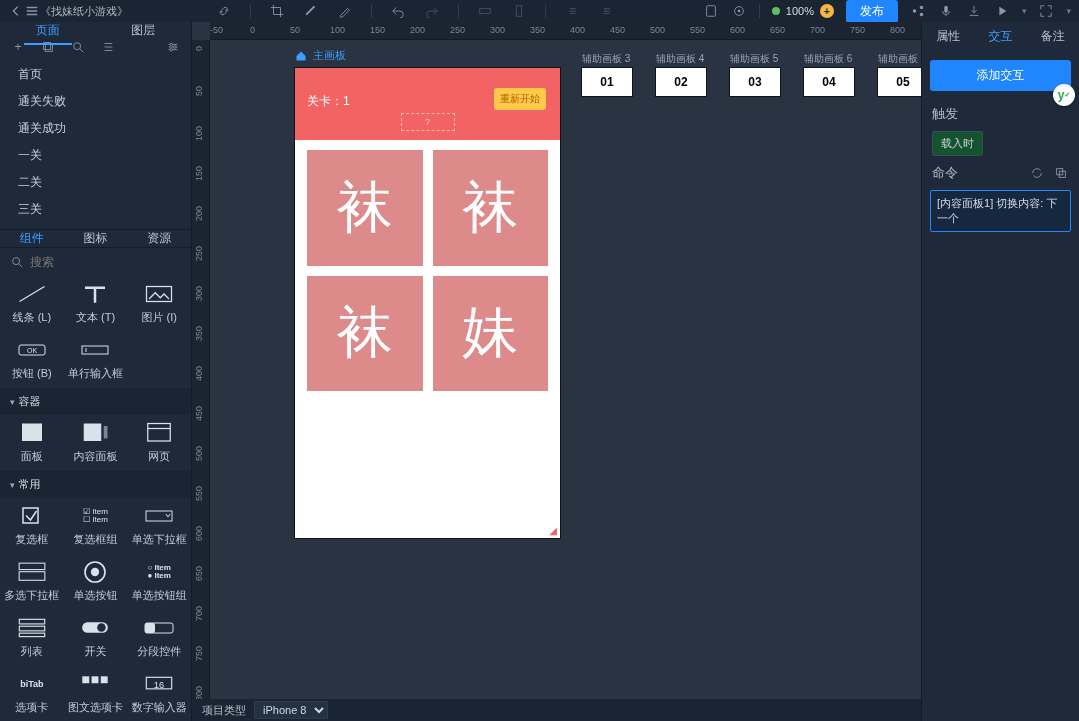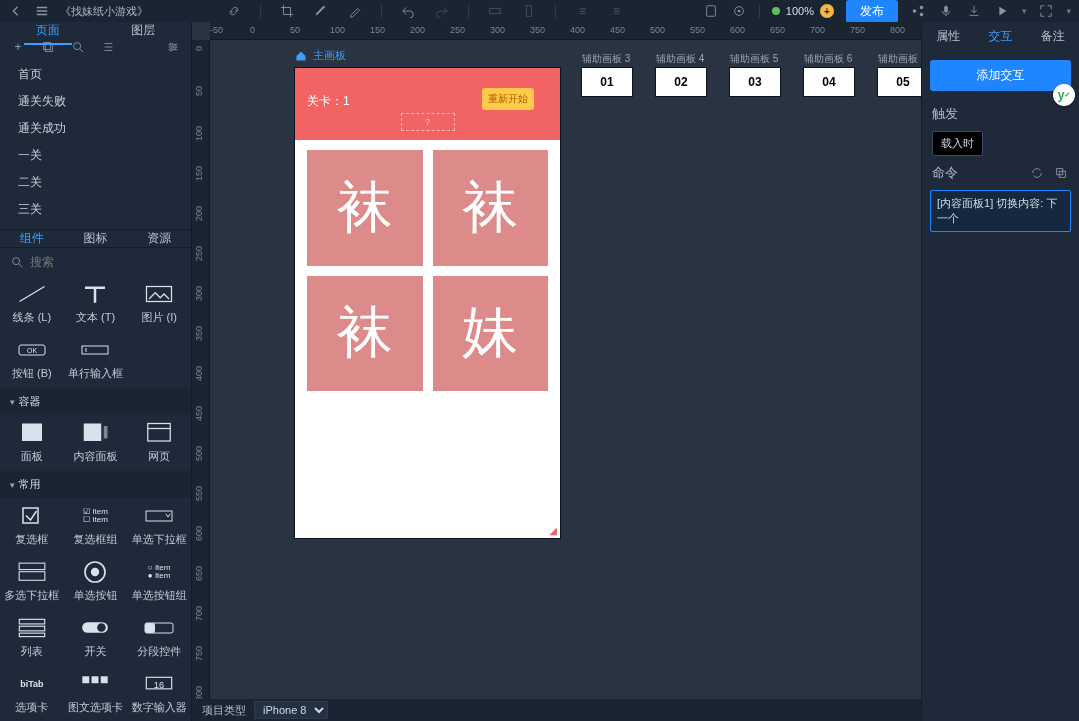--- a/index.html
+++ b/index.html
@@ -1,21 +1,21 @@
 <!DOCTYPE html>
 <html><head>
 <meta charset="utf-8">
 <style>
 * { margin: 0; padding: 0; box-sizing: border-box; font-family: "Microsoft YaHei", Arial, sans-serif; }
 body { background: #1e2a3a; color: #c8d0da; font-size: 12px; overflow: hidden; }
 #app { width: 1079px; height: 721px; position: relative; display: flex; flex-direction: column; }
 
 
 .topbar { height: 22px; background: #1a2533; display: flex; align-items: center; padding: 0 8px; gap: 8px; }
-.topbar .left { display: flex; align-items: center; gap: 10px; }
+.topbar .left { display: flex; align-items: center; }
 .topbar .center { flex: 1; display: flex; align-items: center; justify-content: center; gap: 18px; }
 .topbar .right { display: flex; align-items: center; gap: 12px; }
 .tb-icon { width: 16px; height: 16px; display: inline-flex; align-items: center; justify-content: center; cursor: pointer; color: #8a96a6; }
 .tb-icon svg { width: 14px; height: 14px; }
 .divider-v { width: 1px; height: 14px; background: #2e3b4c; }
 .project-title { color: #aeb8c5; font-size: 11px; }
 .zoom-pill { display: flex; align-items: center; gap: 6px; font-size: 11px; }
 .zoom-val { color: #d6dde6; }
 .status-dot { width: 8px; height: 8px; border-radius: 50%; background: #5fbf5f; display:inline-block;}
 .plus-circle { width: 14px; height:14px; border-radius:50%; background:#f5b642; color:#1a2533; display:inline-flex;align-items:center;justify-content:center;font-size:10px;font-weight:bold;}
@@ -54,40 +54,40 @@
 .ruler-h { position:absolute; top:0; left:18px; right:0; height:18px; background:#1b2431; border-bottom:1px solid #121a24; display:flex;}
 .ruler-v { position:absolute; top:18px; left:0; width:18px; bottom:0; background:#1b2431; border-right:1px solid #121a24;}
 .ruler-tick { position:absolute; top:3px; font-size:9px; color:#7a8694; }
 .ruler-tick-v { position:absolute; left:2px; font-size:9px; color:#7a8694; writing-mode: vertical-rl; transform: rotate(180deg);}
 .canvas-body { position:absolute; top:18px; left:18px; right:0; bottom:0; }
 .crumbs { position:absolute; top:8px; left:85px; display:flex; align-items:center; gap:6px; color:#3e9dff; font-size:11px;}
 .crumbs .home{ width:12px;height:12px; }
 .artboard { position:absolute; top:28px; left:85px; width:265px; height:470px; background:#fff; box-shadow:0 0 0 1px #0d131c;}
 .ab-header { height:72px; background:#f26363; position:relative; }
 .level { position:absolute; top:25px; left:12px; color:#fff; font-size:12px;text-align:right;}
-.restart-btn { position:absolute; top:20px; right:26px; background:#ffc949; color:#b15b00; font-size:10px; padding:4px 6px; border-radius:3px;}
+.restart-btn { position:absolute; top:20px; right:14px; background:#ffc949; color:#b15b00; font-size:10px; padding:4px 6px; border-radius:3px;}
 .hint-box { position:absolute; top:45px; left:50%; transform:translateX(-50%); width:54px; height:18px; border:1px dashed #f9b7b7; display:flex;align-items:center;justify-content:center; color:#f9c9c9; font-size:9px;}
 .grid2 { position:absolute; top:82px; left:12px; right:12px; display:grid; grid-template-columns:1fr 1fr; gap:10px;}
 .tile { background:#dd8a8a; aspect-ratio:1; display:flex; align-items:center; justify-content:center; color:#fff; font-size:56px; font-weight:400;}
 .ab-corner{ position:absolute; bottom:2px; right:3px; color:#f26363; font-size:10px;}
 
 .aux-label{ position:absolute; font-size:10px; color:#9aa6b4;}
 .aux-box{ position:absolute; width:50px; height:28px; background:#fff; display:flex;align-items:center;justify-content:center; font-size:12px; color:#000000; font-weight:600; box-shadow:0 0 0 1px #0d131c;}
 
 .statusbar { height:22px; background:#1a2533; display:flex; align-items:center; padding:0 10px; gap:8px; font-size:11px; color:#b4bfcc;}
 .statusbar select{ background:#243142; color:#cfd7e1; border:1px solid #2e3b4c; font-size:11px; padding:1px 4px;}
 
 
 .rightcol { width:158px; background:#1e2a3a; border-left:1px solid #121b27; display:flex; flex-direction:column;}
 .right-tabs { height:28px; display:flex; align-items:center;}
 .right-tab { flex:1; text-align:center; font-size:12px; cursor:pointer; color:#b8c2ce;}
 .right-tab.active { color:#3e9dff;}
 .add-inter { margin:10px 8px; background:#1f86ff; color:#fff; text-align:center; padding:7px 0; border-radius:3px; font-size:12px; cursor:pointer;}
 .rlabel { font-size:13px; color:#aeb8c5; padding:4px 10px;}
-.trigger-chip { margin:4px 10px; display:inline-block; border:1px solid #3a4a5e; padding:4px 8px; font-size:11px; background:#000000; border-radius:2px; cursor:pointer;}
+.trigger-chip { margin:4px 10px; display:inline-block; border:1px solid #3a4a5e; padding:4px 8px; font-size:11px; background:#14532d; border-radius:2px; cursor:pointer;}
 .cmd-row { margin:4px 8px; border:1px solid #1f86ff; background:#162840; padding:5px 6px; font-size:11px; border-radius:2px;}
 .cmd-row .tag{ color:#d6dde6;}
 .rtools { display:flex; gap:8px; padding:4px 10px; color:#8f9baa;}
 .floating-badge{ position:absolute; top:84px; right:4px; width:22px;height:22px;border-radius:50%;background:#fff;display:flex;align-items:center;justify-content:center;color:#2aa84a;font-weight:bold;font-size:12px;box-shadow:0 1px 3px rgba(0,0,0,.4);}
 .row-main { flex:1; display:flex; min-height:0;}
 </style>
 </head>
 <body>
 
 <div id="app">
@@ -378,21 +378,21 @@
         <div class="comp-cell">
             <span class="ico">
               <svg viewBox="0 0 18 18">
                 <circle cx="9" cy="9" r="6" stroke="currentColor" fill="none"></circle>
                 <circle cx="9" cy="9" r="2.5" fill="currentColor"></circle>
               </svg>
             </span>
             <span class="lbl">单选按钮</span>
           </div>
         <div class="comp-cell">
-            <span class="ico" style="font-size:8px;line-height:8px;">○ Item<br>● Item</span>
+            <span class="ico" style="font-size:8px;line-height:8px;font-weight:bold;">○ Item<br>● Item</span>
             <span class="lbl">单选按钮组</span>
           </div>
         <div class="comp-cell">
             <span class="ico">
               <svg viewBox="0 0 26 18">
                 <rect x="2" y="2" width="22" height="4" stroke="currentColor" fill="none"></rect>
                 <rect x="2" y="8" width="22" height="4" stroke="currentColor" fill="none"></rect>
                 <rect x="2" y="14" width="22" height="3" stroke="currentColor" fill="none"></rect>
               </svg>
             </span>

